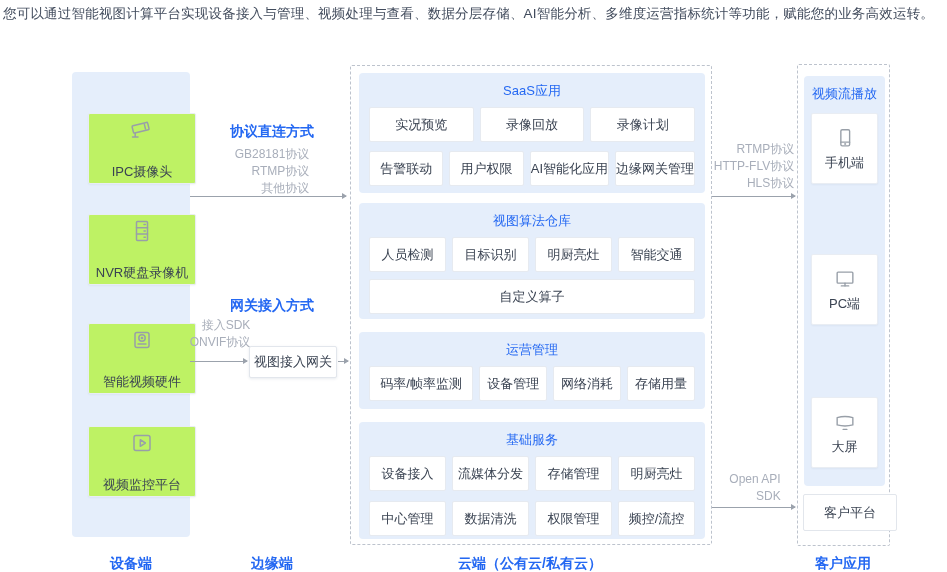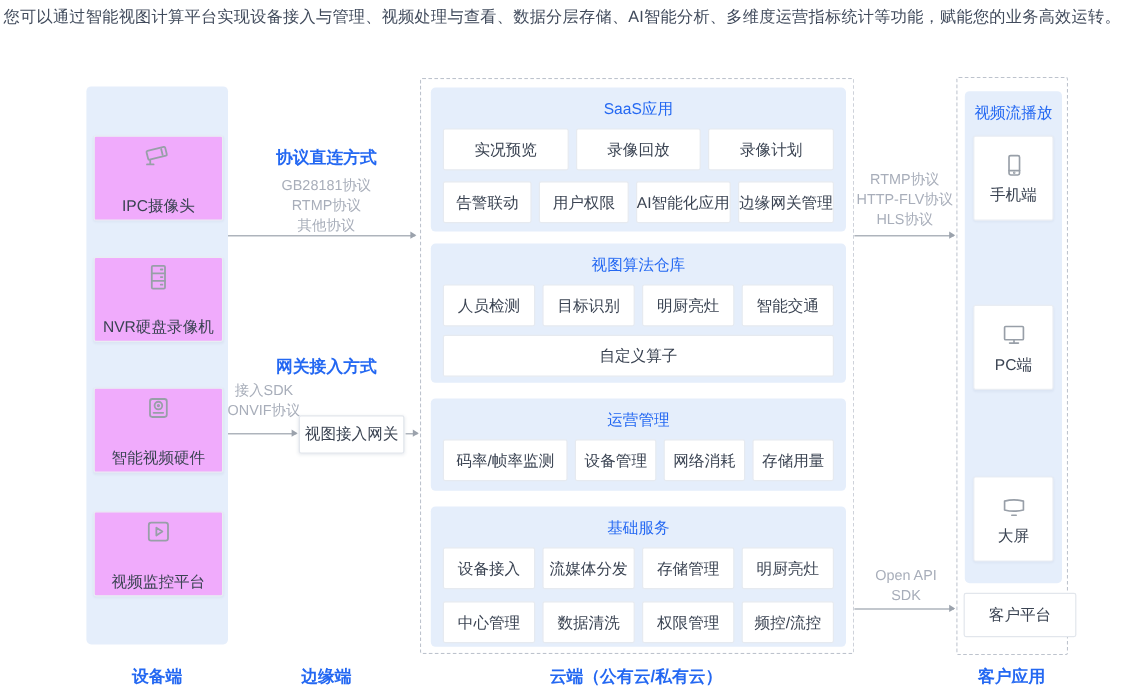--- a/index.html
+++ b/index.html
@@ -9,21 +9,21 @@
   .intro { position:absolute; left:3px; top:5px; width:944px; font-size:13.5px; color:#414b5c; letter-spacing:0.2px; }
 
   
   .bluebold { color:#2468f2; font-weight:bold; font-size:14px; }
   .bluetitle { color:#2468f2; font-size:13px; text-align:center; }
   .graytxt { color:#a8aeba; font-size:12px; line-height:17px; text-align:center; }
   .panel { position:absolute; background:#e5eefb; border-radius:4px; }
   .dashedbox { position:absolute; border:1px dashed #bdc3cd; border-radius:2px; }
 
   
-  .dev-card { position:absolute; left:6px; width:108px; height:71px; background:#f0abfc;
+  .dev-card { position:absolute; left:16px; width:108px; height:71px; background:#bef264;
               border:1px solid #e9edf3; border-radius:2px; box-shadow:0 1px 2px rgba(31,54,96,.05);
               display:flex; flex-direction:column; align-items:center; justify-content:center; gap:20px; }
   .dev-card .lbl { font-size:13px; color:#3a4352; white-space:nowrap; }
   .icon svg { display:block; }
 
   
   .arrow { position:absolute; height:1px; background:#9ba2ac; }
   .arrow::after { content:""; position:absolute; right:-1px; top:-3px; width:0; height:0;
                   border-left:5px solid #9ba2ac; border-top:3.5px solid transparent; border-bottom:3.5px solid transparent; }
 
@@ -42,21 +42,21 @@
   
   .cli-card { position:absolute; left:7px; width:67px; height:71px; background:#fff;
               border:1px solid #e9edf3; border-radius:2px; box-shadow:0 1px 2px rgba(31,54,96,.05);
               display:flex; flex-direction:column; align-items:center; justify-content:center; gap:4px; }
   .cli-card .lbl { font-size:13px; color:#3a4352; white-space:nowrap; }
   .platform-card { position:absolute; left:5px; top:429px; width:94px; height:37px; background:#fff;
               border:1px solid #e2e6ec; border-radius:2px;
               display:flex; align-items:center; justify-content:center; font-size:13px; color:#3a4352; }
 
   .footer-lbl { position:absolute; top:555px; transform:translateX(-50%); white-space:nowrap; }
-  .proto-stack { position:absolute; }
+  .proto-stack { position:absolute;text-align:right; }
 </style>
 </head>
 <body>
 
 <div id="stage">
 
   <div class="intro">您可以通过智能视图计算平台实现设备接入与管理、视频处理与查看、数据分层存储、AI智能分析、多维度运营指标统计等功能，赋能您的业务高效运转。</div>
 
   <div class="panel" style="left:72px; top:72px; width:118px; height:465px;">
     <div class="dev-card" style="top:41px;">

